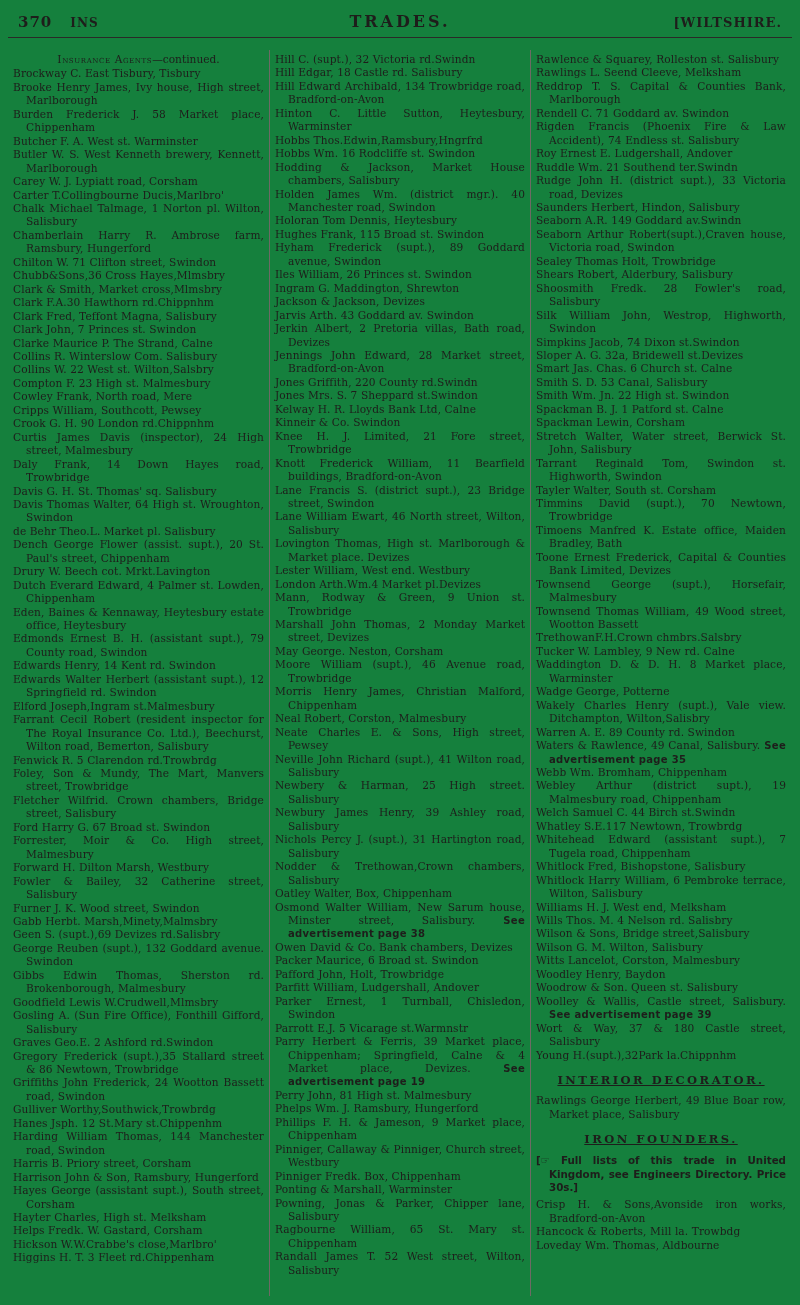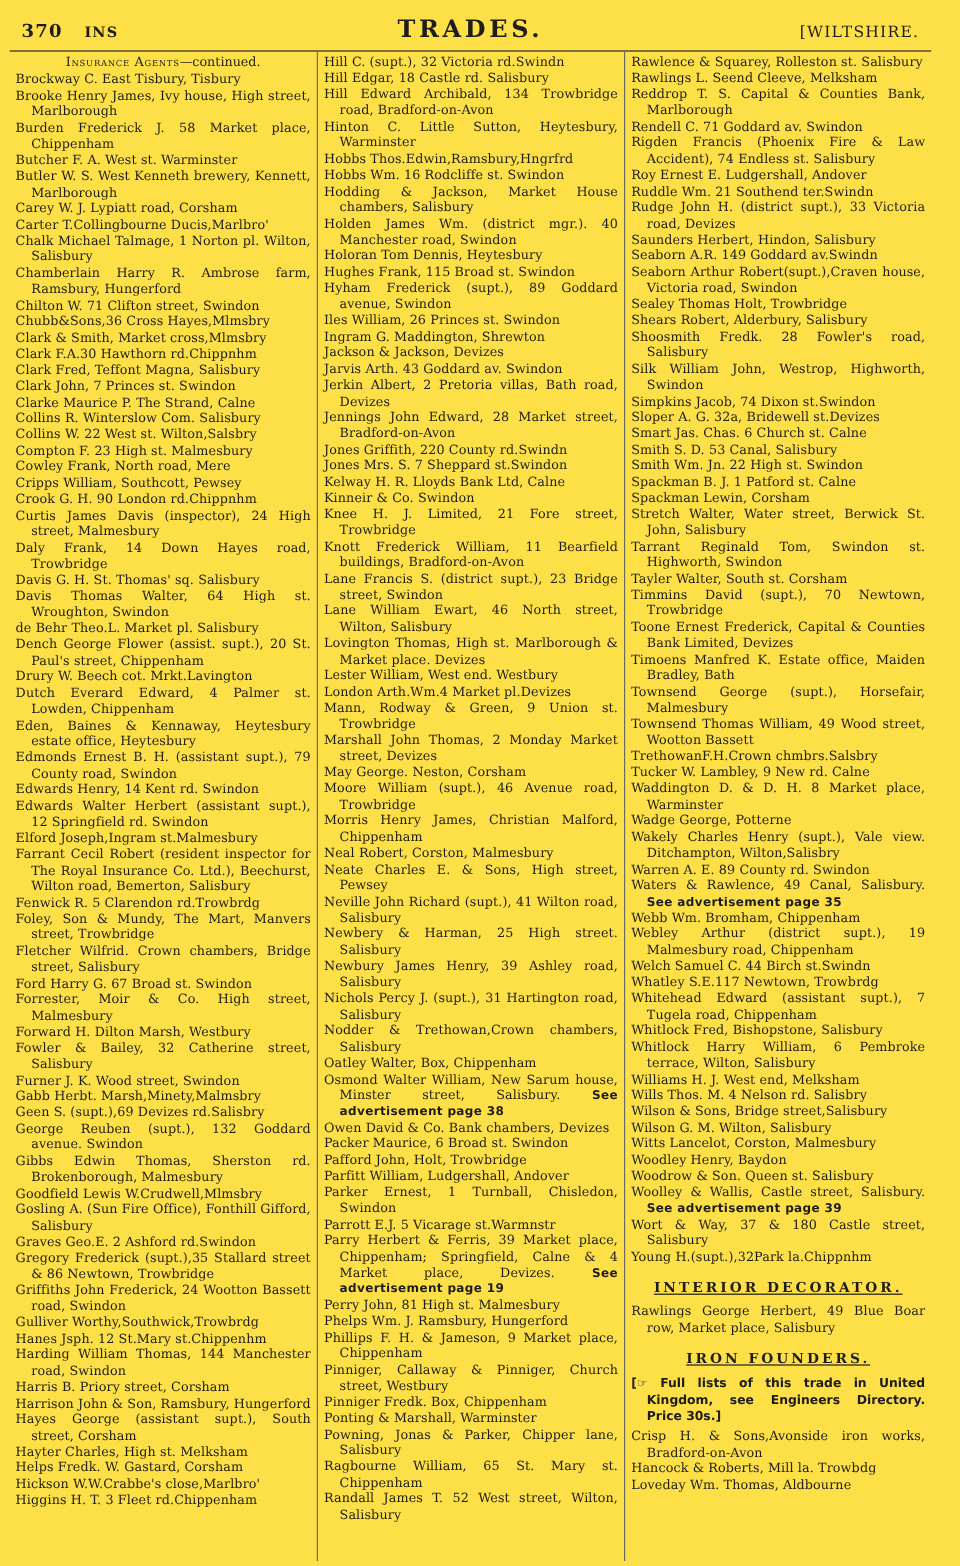--- a/index.html
+++ b/index.html
@@ -1,51 +1,52 @@
 <!DOCTYPE html>
 <html><head>
 <meta charset="utf-8">
 <style>
   html,body{margin:0;padding:0;background:#e8e6e0;}
   .page{
     position:relative;
     width:800px;height:1305px;
     margin:0 auto;
-    background:#fde047;
+    background:#15803d;
     color:#1e1d1b;
     font-family:"DejaVu Serif", serif;
     overflow:hidden;
     box-sizing:border-box;
-    padding:10px 24px 4px 8px;
+    padding:10px 8px 4px 8px;
   }
   
   .page-header{
     display:flex;align-items:baseline;
     padding:2px 10px 6px 10px;
     border-bottom:1.5px solid #2a2927;
     font-size:15px;
   }
   .page-header .left{flex:1;display:flex;gap:18px;align-items:baseline;}
   .page-header .page-num{font-weight:bold;letter-spacing:1px;}
   .page-header .code{font-size:12px;font-weight:bold;letter-spacing:1px;}
-  .page-header .title{flex:1;text-align:center;font-weight:bold;letter-spacing:3px;font-size:20px;}
-  .page-header .county{flex:1;text-align:right;font-size:13px;font-weight:normal;letter-spacing:1px;}
+  .page-header .title{flex:1;text-align:center;font-weight:bold;letter-spacing:3px;font-size:16px;}
+  .page-header .county{flex:1;text-align:right;font-size:13px;font-weight:bold;letter-spacing:1px;}
   
   .cols{
     display:flex;
     height:1258px;
     overflow:hidden;
   }
   .col{
     width:261px;
     box-sizing:border-box;
     padding:3px 5px 0 5px;
     font-size:10.6px;
     line-height:13.45px;
     overflow:hidden;
+    margin-top:12px;
   }
   .col + .col{border-left:1px solid #6d6a64;}
   .entry{
     padding-left:13px;
     text-indent:-13px;
     text-align:justify;
     letter-spacing:.1px;
   }
   .entry .adv{font-weight:bold;font-family:"DejaVu Sans",sans-serif;font-size:10px;letter-spacing:.3px;}
   .cont-heading{
@@ -231,22 +232,22 @@
         <div class="entry">Sloper A. G. 32a, Bridewell st.Devizes</div>
         <div class="entry">Smart Jas. Chas. 6 Church st. Calne</div>
         <div class="entry">Smith S. D. 53 Canal, Salisbury</div>
         <div class="entry">Smith Wm. Jn. 22 High st. Swindon</div>
         <div class="entry">Spackman B. J. 1 Patford st. Calne</div>
         <div class="entry">Spackman Lewin, Corsham</div>
         <div class="entry">Stretch Walter, Water street, Berwick St. John, Salisbury</div>
         <div class="entry">Tarrant Reginald Tom, Swindon st. Highworth, Swindon</div>
         <div class="entry">Tayler Walter, South st. Corsham</div>
         <div class="entry">Timmins David (supt.), 70 Newtown, Trowbridge</div>
+        <div class="entry">Timoens Manfred K. Estate office, Maiden Bradley, Bath</div>
         <div class="entry">Toone Ernest Frederick, Capital &amp; Counties Bank Limited, Devizes</div>
-        <div class="entry">Timoens Manfred K. Estate office, Maiden Bradley, Bath</div>
         <div class="entry">Townsend George (supt.), Horsefair, Malmesbury</div>
         <div class="entry">Townsend Thomas William, 49 Wood street, Wootton Bassett</div>
         <div class="entry">TrethowanF.H.Crown chmbrs.Salsbry</div>
         <div class="entry">Tucker W. Lambley, 9 New rd. Calne</div>
         <div class="entry">Waddington D. &amp; D. H. 8 Market place, Warminster</div>
         <div class="entry">Wadge George, Potterne</div>
         <div class="entry">Wakely Charles Henry (supt.), Vale view. Ditchampton, Wilton,Salisbry</div>
         <div class="entry">Warren A. E. 89 County rd. Swindon</div>
         <div class="entry">Waters &amp; Rawlence, 49 Canal, Salisbury.<b class="adv"> See advertisement page 35</b></div>
         <div class="entry">Webb Wm. Bromham, Chippenham</div>

